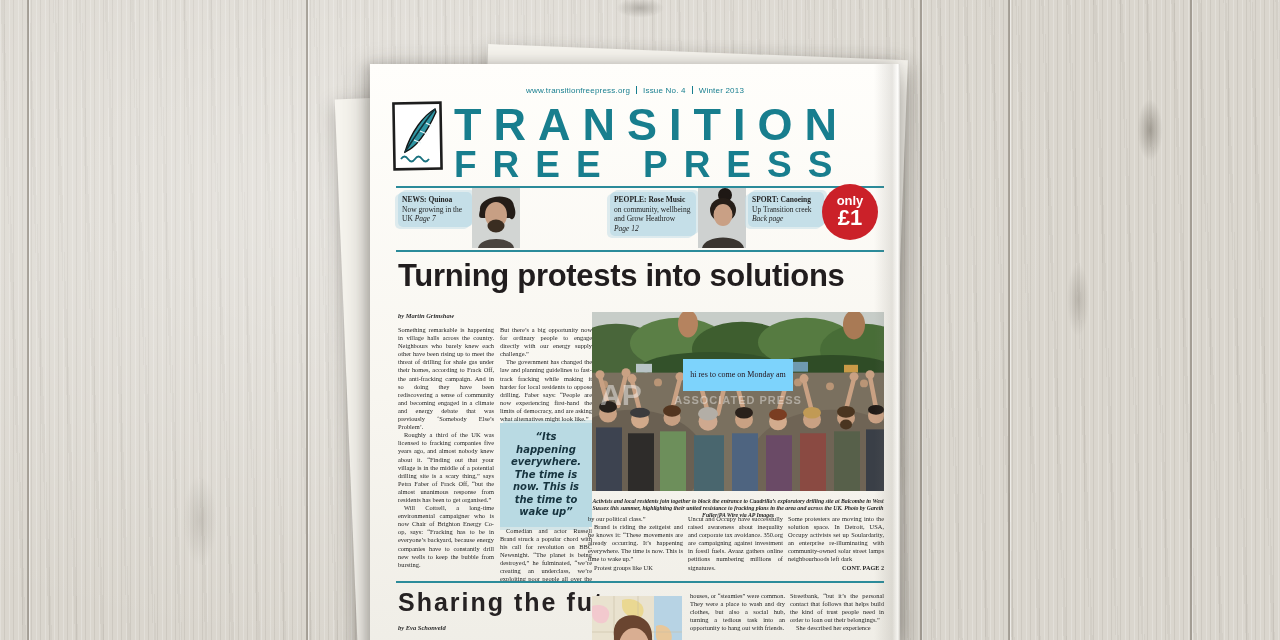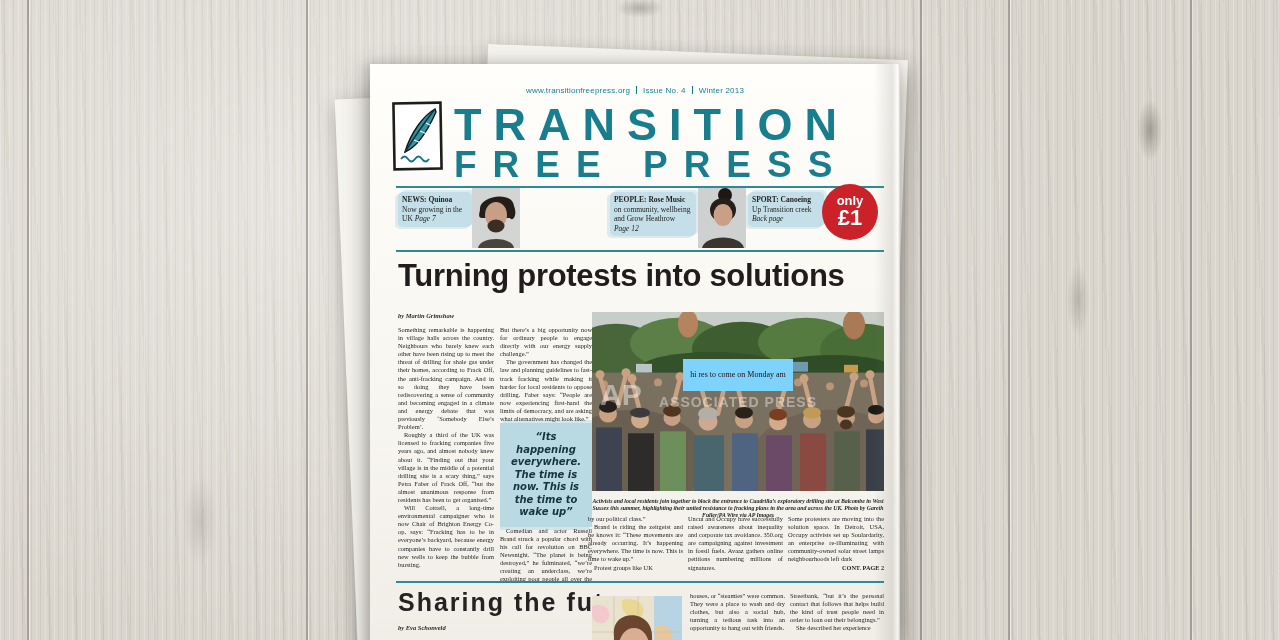--- a/index.html
+++ b/index.html
@@ -53,21 +53,21 @@
   .bodycol p.ind{text-indent:6px;}
   .quote{margin:6px -10px 5px -10px;padding:8px 5px;background:#b9dae3;border-radius:0;
     box-shadow:3px -3px 0 rgba(185,218,227,.55), -3px 3px 0 rgba(185,218,227,.55);
     font-family:"DejaVu Sans",sans-serif;font-weight:bold;font-style:italic;
     font-size:10px;line-height:12.5px;color:#16333e;text-align:center;text-indent:0;}
   .photo{position:absolute;left:222px;top:248px;width:292px;height:179px;background:#888;overflow:hidden;}
   .photo svg{display:block;width:100%;height:100%;}
   .wm-ap{position:absolute;left:8px;top:66px;font-family:"Liberation Sans",sans-serif;font-weight:bold;
     font-size:30px;color:rgba(255,255,255,.45);}
   .wm-press{position:absolute;left:0;right:0;top:82px;text-align:center;font-family:"Liberation Sans",sans-serif;
-    font-weight:bold;font-size:14px;letter-spacing:1px;color:rgba(255,255,255,.4);}
+    font-weight:bold;font-size:11px;letter-spacing:1px;color:rgba(255,255,255,.4);}
   .note{position:absolute;left:31%;top:26%;width:38%;height:18%;background:#7dd3fc;
     display:flex;align-items:center;justify-content:center;
     font-size:8px;color:#241018;text-align:center;}
   .caption{position:absolute;left:222px;top:434px;width:292px;font-size:5.8px;line-height:7px;
     font-style:italic;font-weight:bold;text-align:center;color:#1c1c1c;}
   .cont{font-weight:bold;text-align:right;text-indent:0;margin-top:3px;font-size:6.2px;}
   .h2{left:28px;top:524px;font-family:"Liberation Sans",sans-serif;font-weight:bold;
     font-size:25px;letter-spacing:2px;color:#262223;}
   .photo2{position:absolute;left:222px;top:532px;width:90px;height:110px;overflow:hidden;}
   .photo2 svg{display:block;width:100%;height:100%;}

